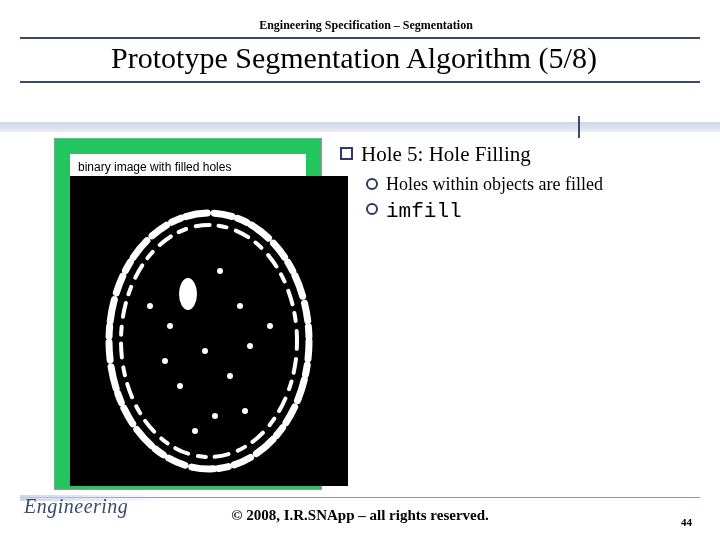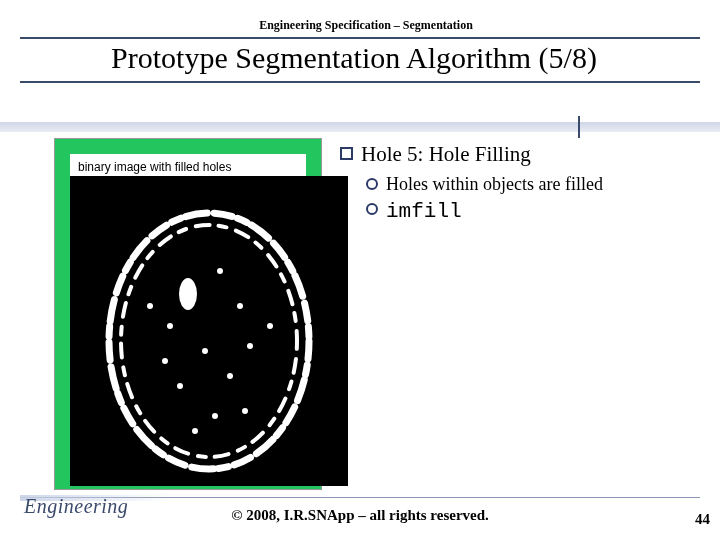--- a/index.html
+++ b/index.html
@@ -159,23 +159,23 @@
     left: 0;
     right: 0;
     bottom: 16px;
     text-align: center;
     font-size: 15px;
     font-weight: bold;
     color: #000;
   }
   .pagenum {
     position: absolute;
-    right: 10px;
+    right: 28px;
     bottom: 12px;
-    font-size: 15px;
+    font-size: 11px;
     font-weight: bold;
     color: #000;
   }
 </style>
 </head>
 <body>
 
 <div class="header">
   <div class="pretitle">Engineering Specification – Segmentation</div>
   <div class="rule-top"></div>

